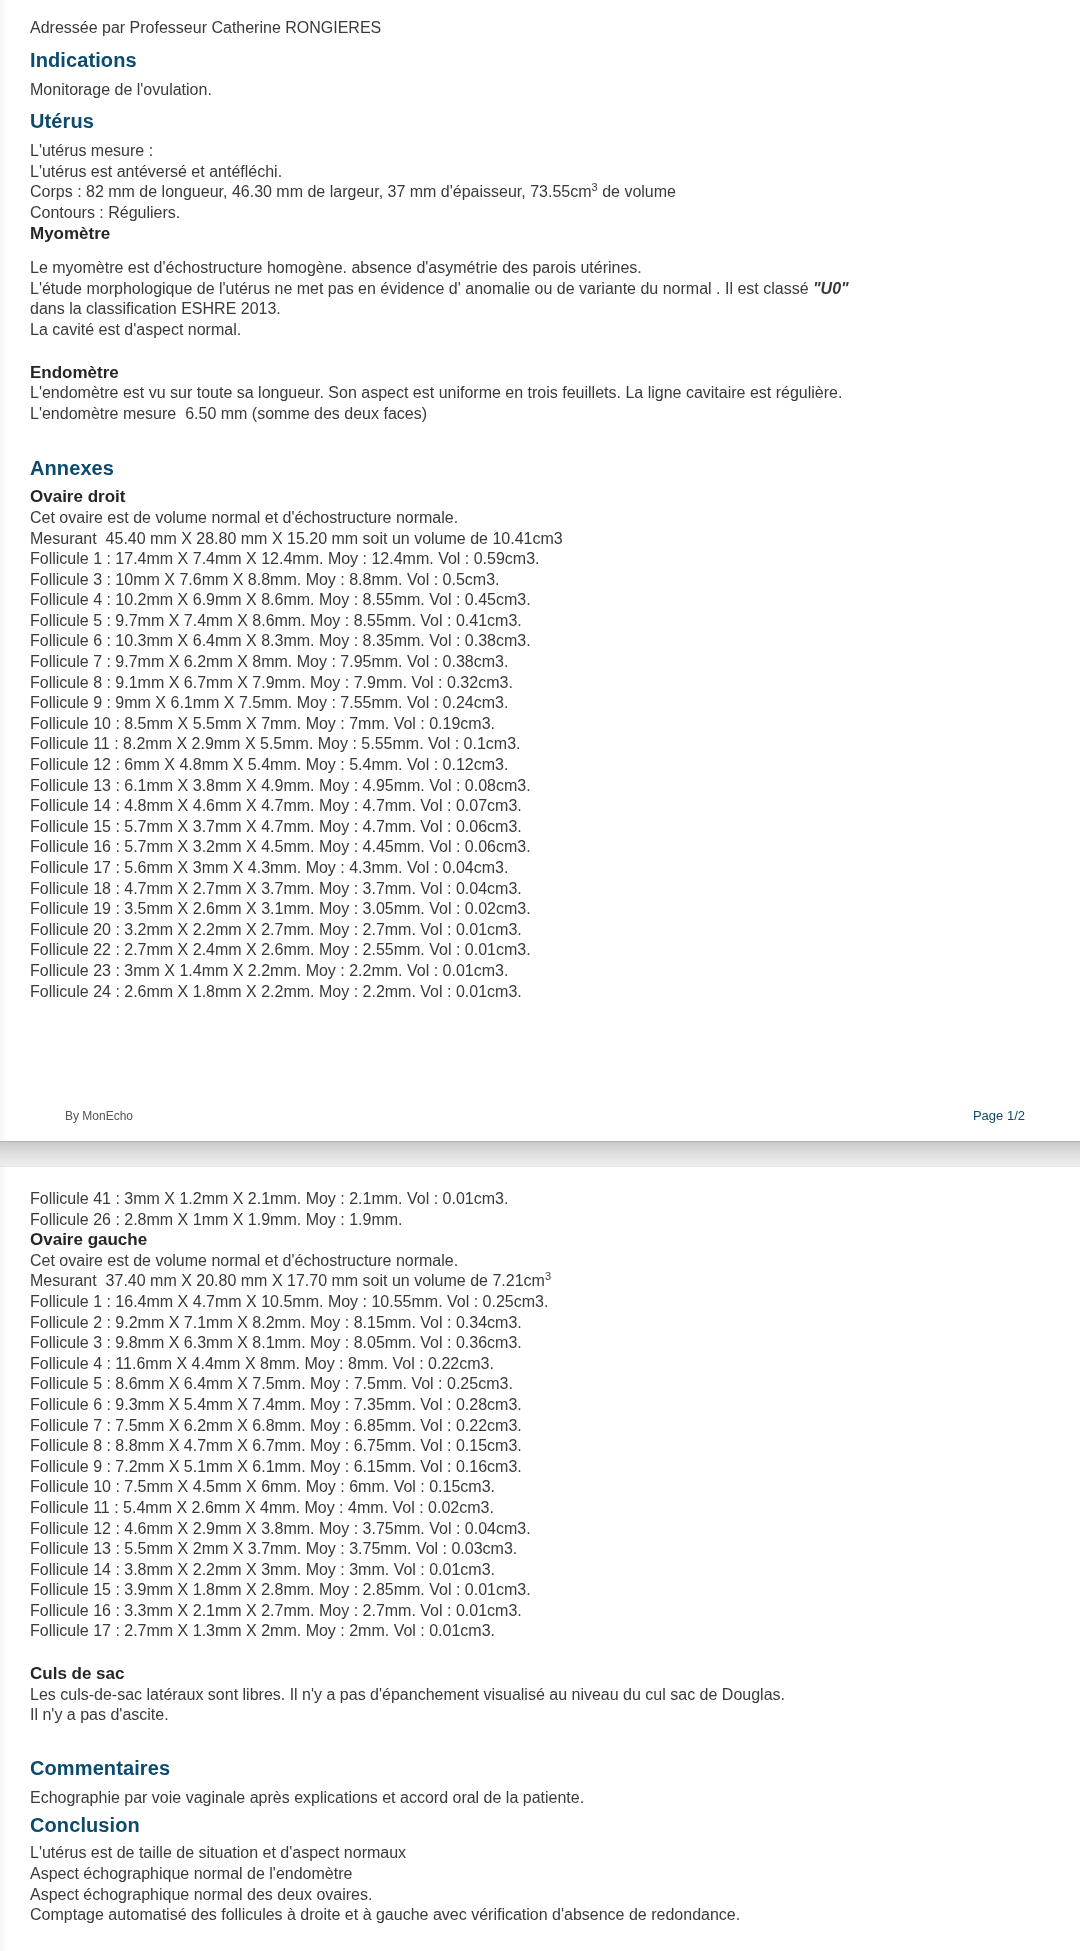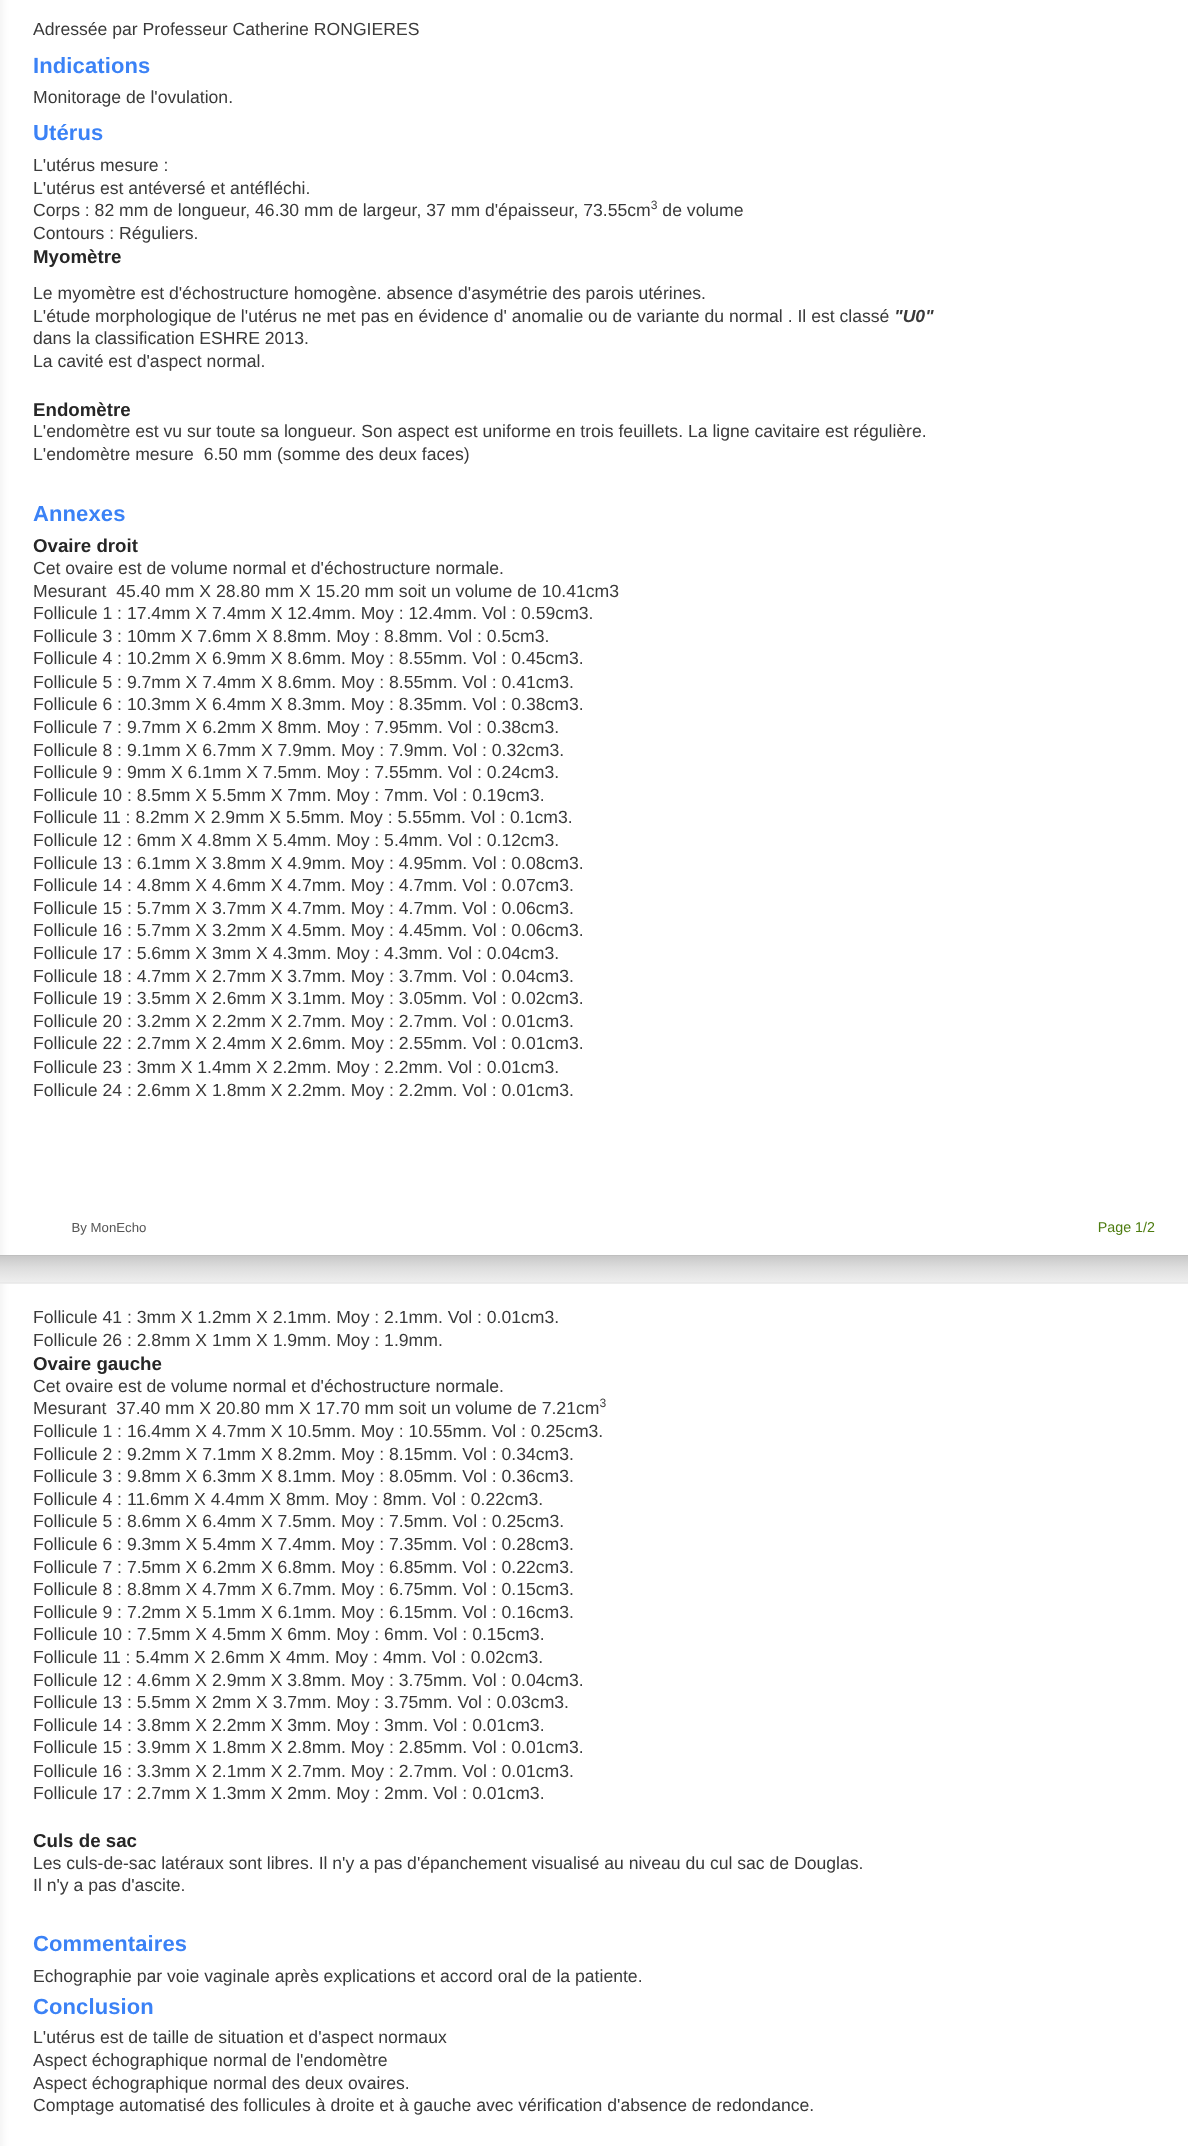--- a/index.html
+++ b/index.html
@@ -27,42 +27,42 @@
   }
   .line, p.line {
     font-size: 16px;
     line-height: 20.6px;
     white-space: pre-wrap;
     color: #3a3a3a;
   }
   .bold { font-weight: 700; }
   h2.sec-title {
     font-size: 20px; line-height: 25px; font-weight: 700;
-    color: #3b82f6; margin: 9px 0 7px 0; letter-spacing: 0.1px;
+    color: #0c4a6e; margin: 9px 0 7px 0; letter-spacing: 0.1px;
   }
   h3.sub-title {
     font-size: 17px; line-height: 20.6px; font-weight: 700;
     color: #262626;
   }
   .classe { font-weight: 700; font-style: italic; }
   sup.cube { font-size: 11px; line-height: 0; }
   .mt-para { margin-top: 14px; }
   .mt-endo { margin-top: 22px; }
   .annexes-title { margin: 32px 0 6px 0 !important; }
   .culs-title { margin-top: 22px; }
   .commentaires-title { margin: 30px 0 7px 0 !important; }
   .conclusion-title { margin: 5px 0 5px 0 !important; }
   .page-footer {
     position: absolute; left: 0; right: 0; bottom: 18px;
     display: flex; justify-content: space-between; align-items: center;
-    padding: 0 30px 0 65px;
+    padding: 0 55px 0 65px;
     gap: 20px;
   }
   .footer-brand { font-size: 12px; color: #555555; }
-  .footer-page { font-size: 13px; color: #4d7c0f; }
+  .footer-page { font-size: 13px; color: #0c4a6e; }
 </style>
 </head>
 <body>
 
 <div class="viewer">
 
   <div class="page page-1">
 
     <div class="line">Adressée par Professeur Catherine RONGIERES</div>
 

